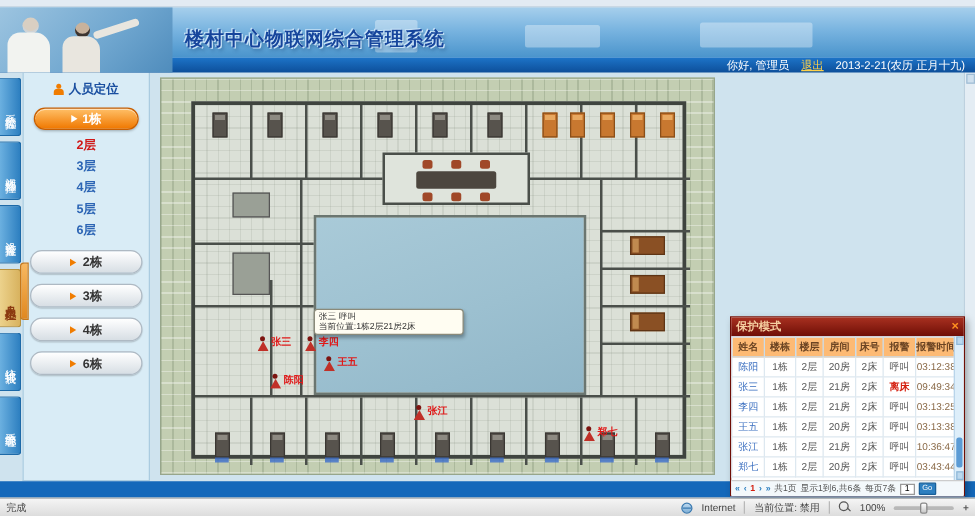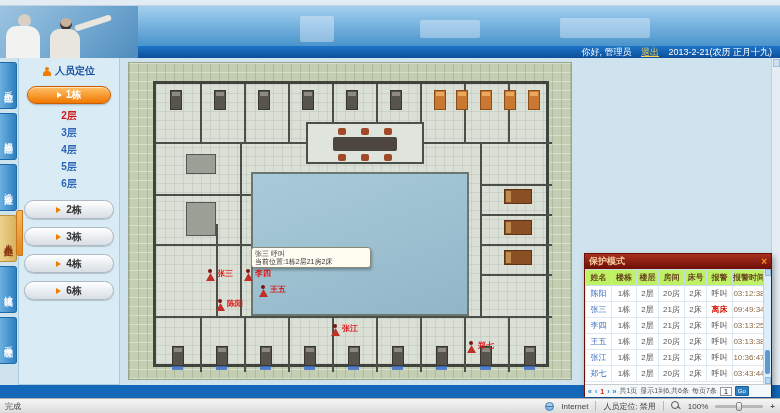--- a/index.html
+++ b/index.html
@@ -113,21 +113,21 @@
 
   
   .alarm-popup { position:absolute; left:584px; top:253px; width:188px; height:144px; z-index:50;
       background:#fff; border:1px solid #6e0e06; box-shadow:2px 3px 6px rgba(0,0,0,.35); }
   .alarm-title { height:15px; display:flex; align-items:center; justify-content:space-between; padding:0 4px;
       background:linear-gradient(#a83020,#6e0e06); }
   .alarm-title-text { font-size:9px; font-weight:bold; color:#f5cfa0; }
   .alarm-close { font-size:10px; font-weight:bold; color:#ff9020; cursor:pointer; line-height:10px; }
   .alarm-body { position:relative; height:115px; overflow:hidden; }
   .alarm-table { border-collapse:collapse; table-layout:fixed; width:180px; }
-  .alarm-table th { height:16px; background:#bef264; font-size:8px; font-weight:bold; color:#6b4423;
+  .alarm-table th { height:16px; background:#fdba74; font-size:8px; font-weight:bold; color:#6b4423;
       border:1px solid #c9dcea; padding:0; text-align:center; }
   .alarm-table td { height:16px; font-size:8px; color:#555; border:1px solid #dde8f0; text-align:center; padding:0;
       background:#fff; white-space:nowrap; overflow:hidden; }
   .alarm-table td.c-name { color:#3b6fc0; }
   .alarm-table td.c-time { color:#8a6a48; }
   .alarm-table td.c-alarm.red { color:#d42010; font-weight:bold; }
   .alarm-scroll { position:absolute; right:0; top:0; width:8px; height:115px; background:#ddeefa; border-left:1px solid #b8d4ea; }
   .alarm-scroll .thumb { position:absolute; left:1px; bottom:10px; width:5px; height:24px; background:#5b9bd5; border-radius:2px; }
   .alarm-scroll .sarrow { position:absolute; left:1px; width:6px; height:7px; background:#bcd8ee; border:1px solid #8fb8d8; }
   .alarm-pager { height:13px; background:#f3f8fb; border-top:1px solid #ccc; display:flex; align-items:center;
@@ -168,20 +168,21 @@
     <span class="ghost-bld" style="left:420px;width:60px;top:14px;height:18px;"></span>
     <span class="ghost-bld" style="left:560px;width:90px;top:12px;height:20px;"></span>
   </div>
   <div class="photo">
     <span class="head1"></span>
     <span class="body1"></span>
     <span class="arm"></span>
     <span class="head2"></span>
     <span class="body2"></span>
   </div>
+  <div class="app-title">楼村中心物联网综合管理系统</div>
 
   <div class="user-strip">
     <span>你好, 管理员</span>
     <span class="logout">退出</span>
     <span>2013-2-21(农历 正月十九)</span>
   </div>
 
   <div class="side-tabs">
       <div class="vtab">系统监控</div>
       <div class="vtab">视频监控</div>
@@ -445,21 +446,21 @@
     </div>
   </div>
 
   <div class="bottom-bar"></div>
   <div class="status-bar">
     <span class="sb-left">完成</span>
     <span class="sb-right">
       <span class="globe-icon"></span>
       <span>Internet</span>
       <span class="sb-sep"></span>
-      <span>人员定位: 禁用</span>
+      <span>当前位置: 禁用</span>
       <span class="sb-sep"></span>
       <span class="mag-icon"></span>
       <span>100%</span>
       <span class="zoom-slider">
         <span class="zoom-thumb"></span>
       </span>
       <span class="zoom-plus">+</span>
     </span>
   </div>
 

